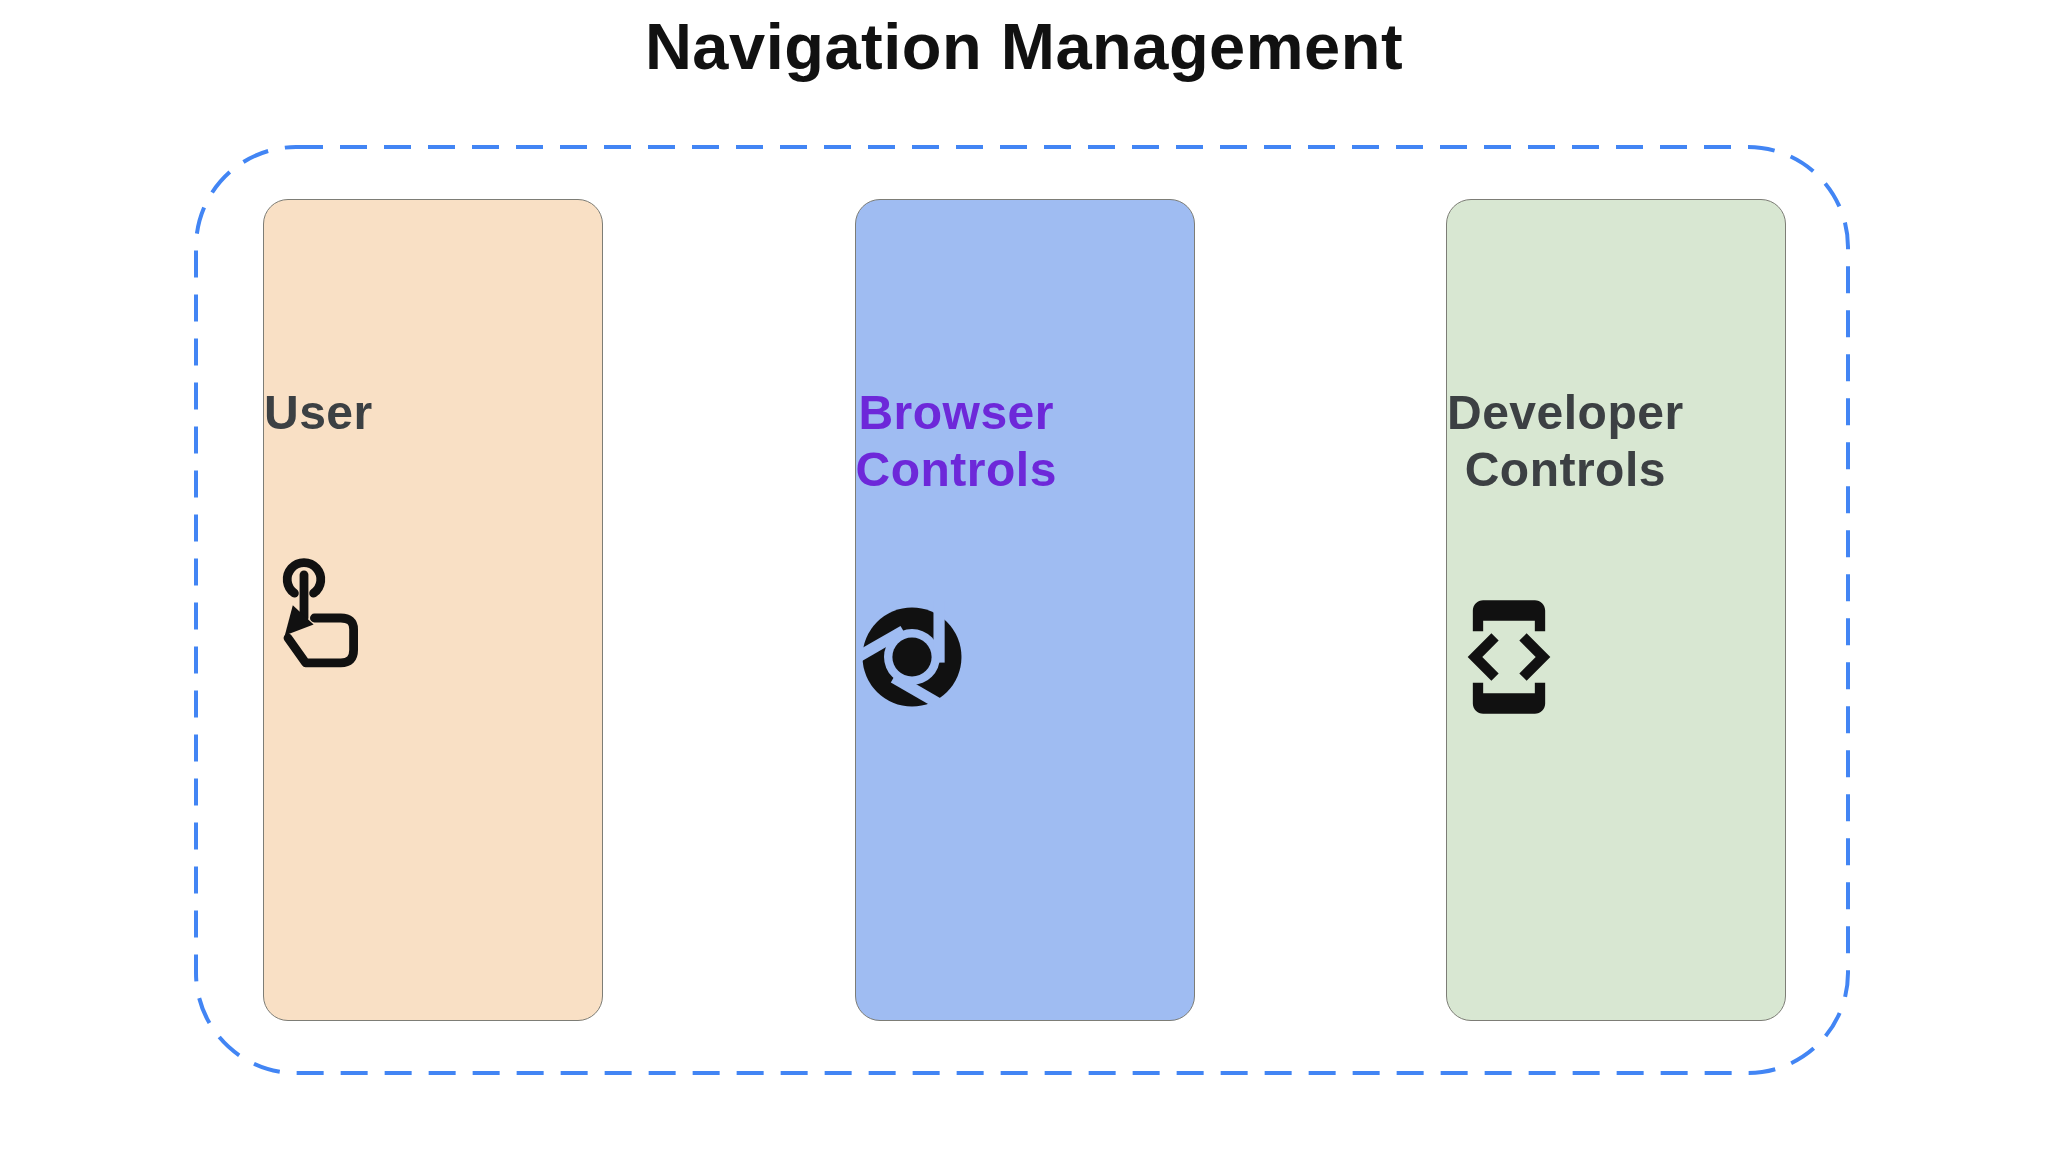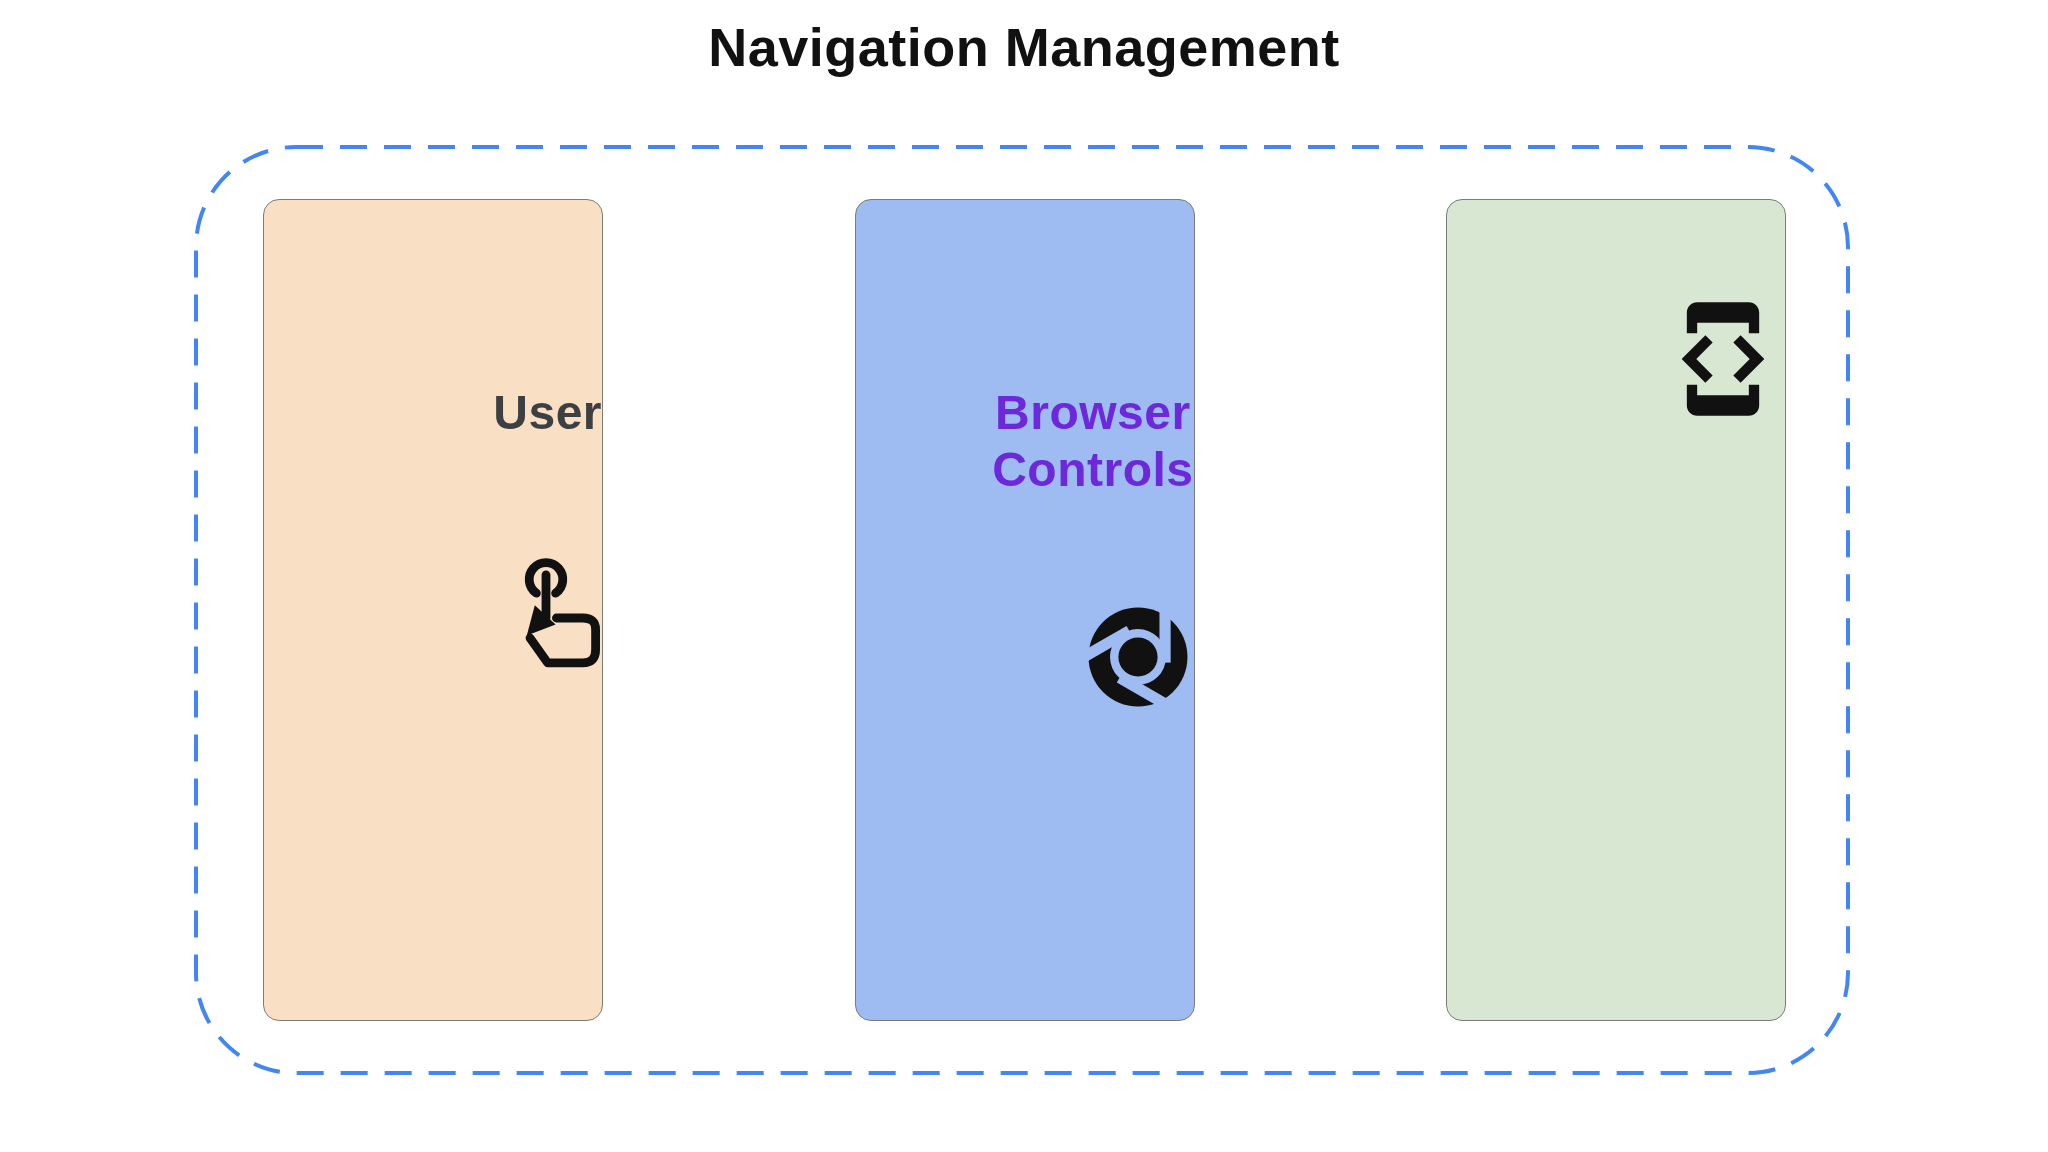--- a/index.html
+++ b/index.html
@@ -10,21 +10,21 @@
     background: #ffffff;
     overflow: hidden;
     font-family: "Liberation Sans", sans-serif;
   }
   .page-title {
     position: absolute;
     top: 16px;
     left: 0;
     width: 100%;
     text-align: center;
-    font-size: 54px;
+    font-size: 65px;
     line-height: 62px;
     font-weight: 700;
     letter-spacing: 0.5px;
     color: #111111;
   }
   .boundary {
     position: absolute;
     left: 194px;
     top: 145px;
     width: 1656px;
@@ -40,27 +40,26 @@
     left: 0; top: 0;
     width: 100%; height: 100%;
     box-sizing: border-box;
     padding: 54px 64px 54px 69px;
     display: flex;
     justify-content: space-between;
   }
   .card {
     width: 340px;
     height: 822px;
-    border-radius: 16px;
+    border-radius: 25px;
     border: 1.5px solid #7d7d76;
     box-sizing: border-box;
     display: flex;
     flex-direction: column;
-    align-items: flex-end;
-    padding-left: 32px;
+    align-items: flex-start;
   }
   .card-label {
     margin-top: 184px;
     font-size: 48px;
     line-height: 57px;
     font-weight: 700;
     letter-spacing: 0.5px;
     text-align: center;
     color: #3c4043;
   }
@@ -114,20 +113,24 @@
               <line x1="89" y1="66" x2="89" y2="-4"></line>
               <line x1="89" y1="66" x2="89" y2="-4" transform="rotate(120 60 60)"></line>
               <line x1="89" y1="66" x2="89" y2="-4" transform="rotate(240 60 60)"></line>
             </g>
             <circle cx="60" cy="60" r="21" fill="#111111"></circle>
           </svg>
         </div>
       </div>
 
       <div class="card" style="background-color: rgb(216, 231, 210); border-color: rgb(125, 125, 118);">
+        <div class="card-label" style="color: rgb(60, 64, 67);">
+          <span>Developer</span>
+          <span>Controls</span>
+        </div>
         <div class="card-icon-wrap">
           <svg viewBox="0 0 24 24" width="124" height="124">
             <path fill="#111111" d="M7 5h10v2h2V3c0-1.1-.9-2-2-2H7c-1.1 0-2 .9-2 2v4h2V5zm8.41 11.59L20 12l-4.59-4.59L14 8.83 17.17 12 14 15.17l1.41 1.42zM10 15.17L6.83 12 10 8.83 8.59 7.41 4 12l4.59 4.59L10 15.17zM17 19H7v-2H5v4c0 1.1.9 2 2 2h10c1.1 0 2-.9 2-2v-4h-2v2z"></path>
           </svg>
         </div>
       </div>
 
     </div>
   </div>
 </div>

